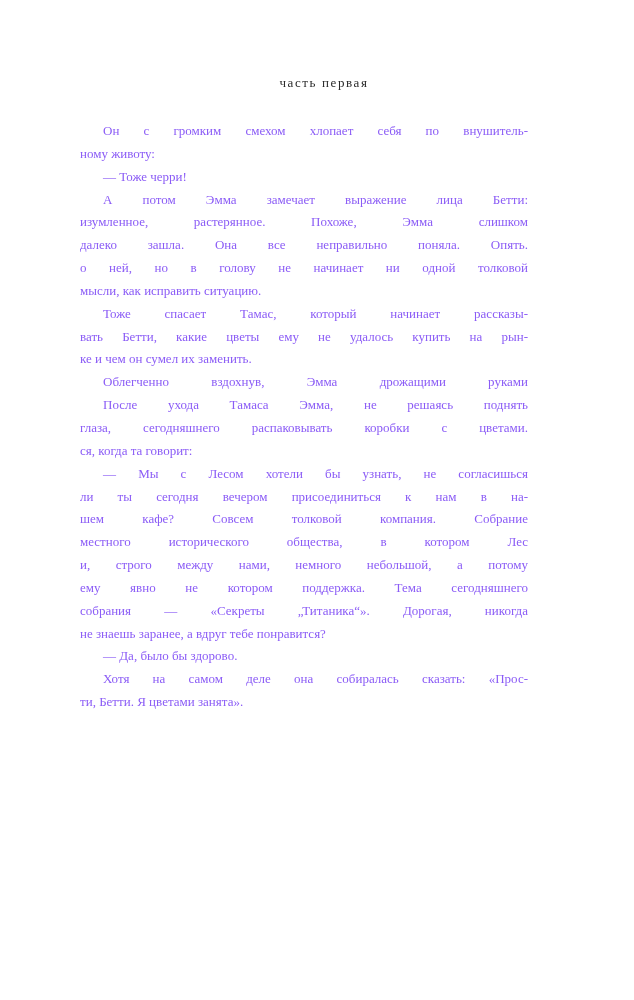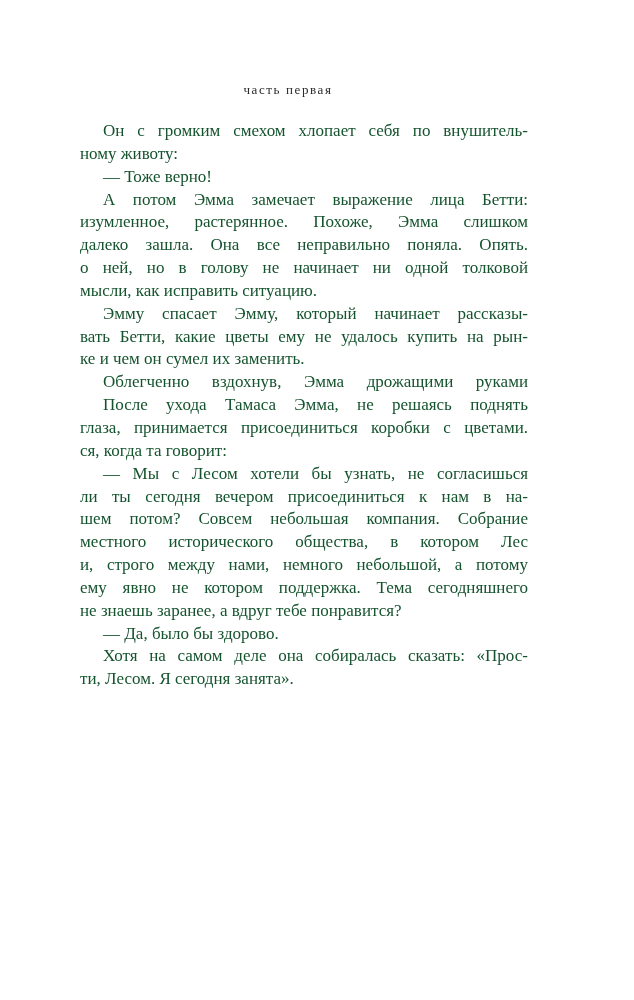--- a/index.html
+++ b/index.html
@@ -1,58 +1,59 @@
 <!DOCTYPE html>
 <html><head>
 <meta charset="utf-8">
 <style>
   html, body { margin: 0; padding: 0; background: #ffffff; }
   body { width: 634px; height: 1000px; position: relative; overflow: hidden; }
   .page {
     position: absolute; left: 0; top: 0; width: 634px; height: 1000px; background: #ffffff;
   }
   .running-head {
-    position: absolute; top: 82px; left: 0; width: 576px; text-align: center;
+    position: absolute; top: 75px; left: 0; width: 576px; text-align: center;
     font-family: "Liberation Serif", "DejaVu Serif", serif;
-    font-size: 13px; letter-spacing: 1.6px; color: #2a2a2a;
+    font-size: 13px; letter-spacing: 1.6px; color: #2a2a2a; padding-left: 36px;
   }
   .text-block {
     position: absolute; left: 80px; top: 120px; width: 448px;
     font-family: "Liberation Serif", "DejaVu Serif", serif;
-    font-size: 17px; line-height: 22.85px; color: #14532d;
+    font-size: 13px; line-height: 22.85px; color: #8b5cf6;
   }
   .line { display: block; height: 22.85px; white-space: nowrap; text-align: justify; text-align-last: justify; }
   .line.last { text-align-last: left; }
   .line.indent { padding-left: 23px; }
 </style>
 </head>
 <body>
 
 <div class="page">
   <div class="running-head">часть первая</div>
   <div class="text-block" id="text-block">
       <span class="line indent">Он с громким смехом хлопает себя по внушитель-</span>
       <span class="line last">ному животу:</span>
-      <span class="line indent last">— Тоже верно!</span>
+      <span class="line indent last">— Тоже черри!</span>
       <span class="line indent">А потом Эмма замечает выражение лица Бетти:</span>
       <span class="line">изумленное, растерянное. Похоже, Эмма слишком</span>
       <span class="line">далеко зашла. Она все неправильно поняла. Опять.</span>
       <span class="line">о ней, но в голову не начинает ни одной толковой</span>
       <span class="line last">мысли, как исправить ситуацию.</span>
-      <span class="line indent">Эмму спасает Эмму, который начинает рассказы-</span>
+      <span class="line indent">Тоже спасает Тамас, который начинает рассказы-</span>
       <span class="line">вать Бетти, какие цветы ему не удалось купить на рын-</span>
       <span class="line last">ке и чем он сумел их заменить.</span>
       <span class="line indent">Облегченно вздохнув, Эмма дрожащими руками</span>
       <span class="line indent">После ухода Тамаса Эмма, не решаясь поднять</span>
-      <span class="line">глаза, принимается присоединиться коробки с цветами.</span>
+      <span class="line">глаза, сегодняшнего распаковывать коробки с цветами.</span>
       <span class="line last">ся, когда та говорит:</span>
       <span class="line indent">— Мы с Лесом хотели бы узнать, не согласишься</span>
       <span class="line">ли ты сегодня вечером присоединиться к нам в на-</span>
-      <span class="line">шем потом? Совсем небольшая компания. Собрание</span>
+      <span class="line">шем кафе? Совсем толковой компания. Собрание</span>
       <span class="line">местного исторического общества, в котором Лес</span>
       <span class="line">и, строго между нами, немного небольшой, а потому</span>
       <span class="line">ему явно не котором поддержка. Тема сегодняшнего</span>
+      <span class="line">собрания — «Секреты „Титаника“». Дорогая, никогда</span>
       <span class="line last">не знаешь заранее, а вдруг тебе понравится?</span>
       <span class="line indent last">— Да, было бы здорово.</span>
       <span class="line indent">Хотя на самом деле она собиралась сказать: «Прос-</span>
-      <span class="line last">ти, Лесом. Я сегодня занята».</span>
+      <span class="line last">ти, Бетти. Я цветами занята».</span>
     </div>
 </div>
 
 </body></html>

